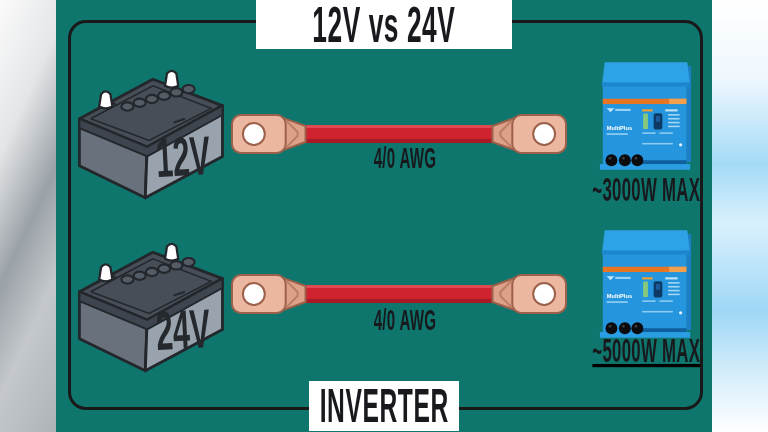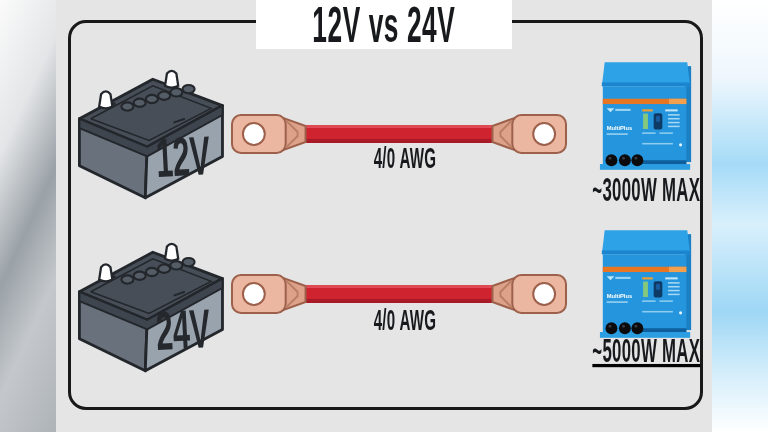--- a/index.html
+++ b/index.html
@@ -1,17 +1,17 @@
 <!DOCTYPE html>
 <html><head>
 <meta charset="utf-8">
 <style>
   html,body{margin:0;padding:0;}
   body{font-family:"Liberation Sans", sans-serif; background:#ffffff;}
-  .stage{position:relative; width:768px; height:432px; background:#e5e5e5; overflow:hidden;}
+  .stage{position:relative; width:768px; height:432px; background:#0f766e; overflow:hidden;}
 
   
   .bg-left{position:absolute; left:0; top:0; width:56px; height:432px;
     background:linear-gradient(115deg,#fbfbfb 0%,#e3e5e7 28%,#9aa1a7 52%,#c4c8cc 72%,#aeb3b8 100%);}
   .bg-right{position:absolute; right:0; top:0; width:56px; height:432px;
     background:linear-gradient(180deg,#ffffff 0%,#eef7fd 18%,#a5dbf7 38%,#d9f0fc 52%,#9ed7f5 72%,#d3edfb 86%,#ffffff 100%);}
 
   
   .frame{position:absolute; left:68px; top:20px; width:629px; height:384px;
     border:3px solid #191919; border-radius:18px; background:transparent;}
@@ -242,14 +242,17 @@
         <circle cx="26.5" cy="102" r="1.5" fill="#3a3a3e"></circle>
         <circle cx="39.5" cy="102" r="1.5" fill="#3a3a3e"></circle>
       </g>
     </svg>
   </div>
 
   <div class="plain-label max-label" style="left:572px; top:336px; width:148px; height:30px;text-decoration:underline;">
     <span class="hand">~5000W MAX</span>
   </div>
 
+  <div class="badge footer-badge">
+    <span class="hand">INVERTER</span>
+  </div>
 
 </div>
 
 </body></html>

